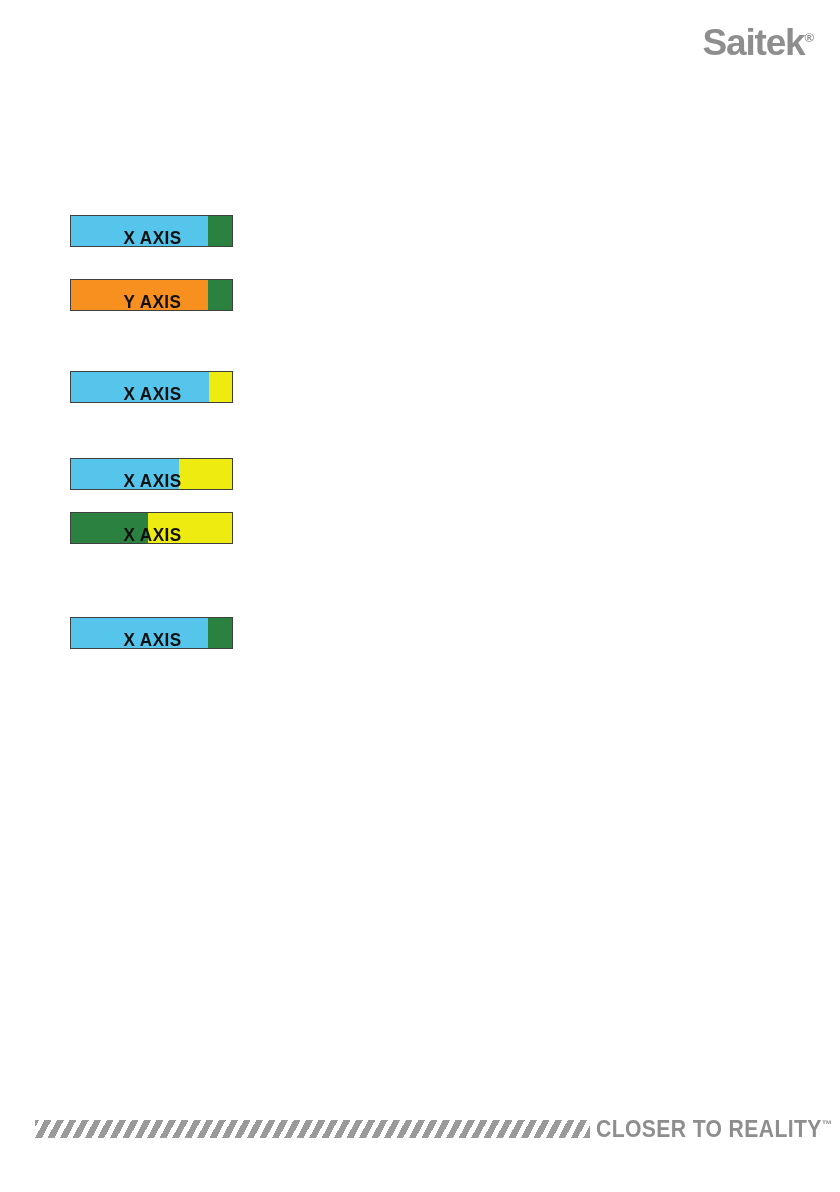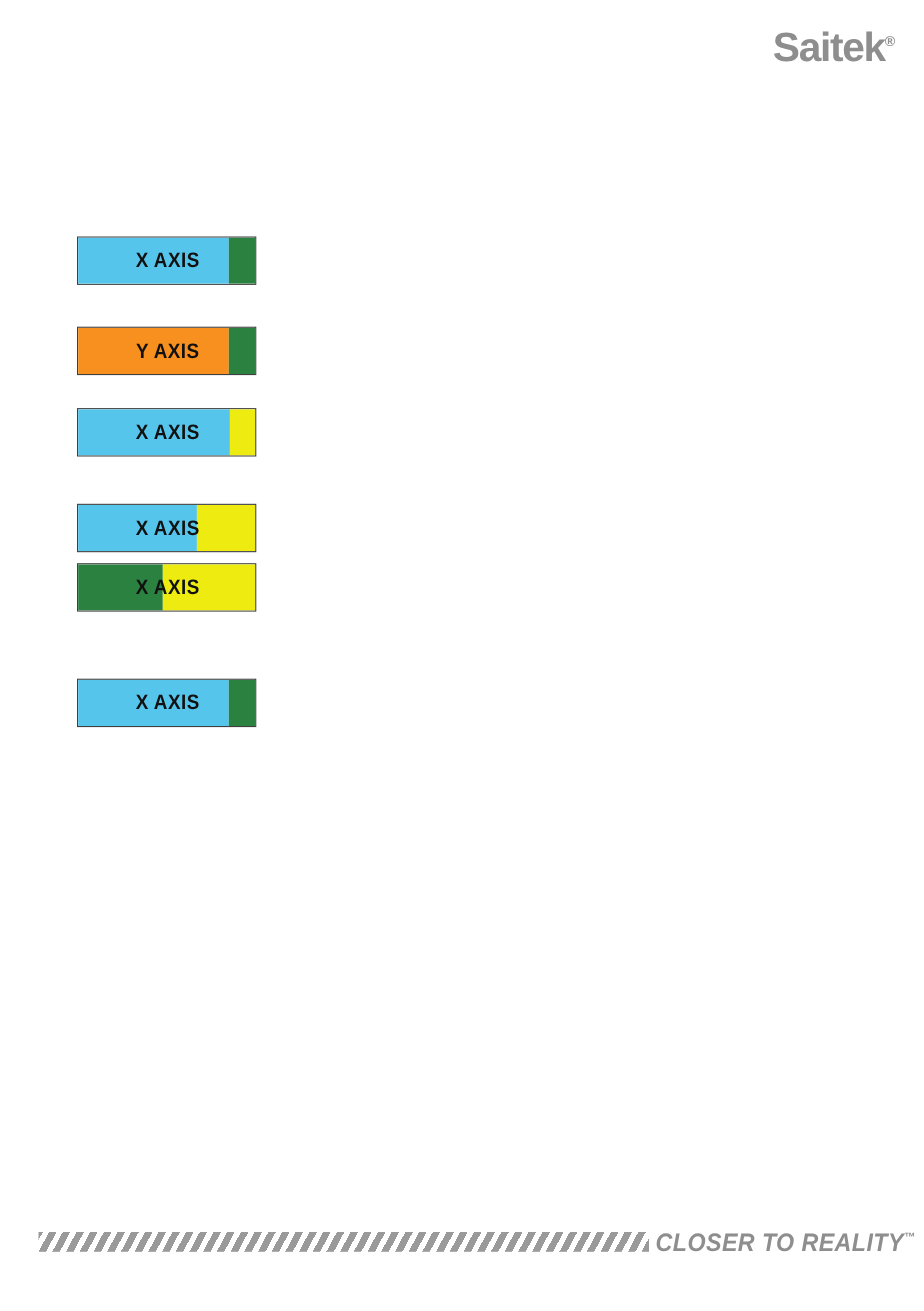--- a/index.html
+++ b/index.html
@@ -39,21 +39,21 @@
   
   .bars-area {
     position: absolute;
     left: 70px;
     top: 215px;
     width: 164px;
   }
   .bar-row {
     position: relative;
     width: 163px;
-    height: 44px;
+    height: 32px;
     border: 1px solid #3f3f3f;
     box-sizing: border-box;
     display: flex;
     overflow: hidden;
   }
   .bar-seg {
     height: 100%;
     position: relative;
   }
   .bar-label {
@@ -75,21 +75,20 @@
     pointer-events: none;
   }
 
   
   .footer {
     position: absolute;
     left: 0;
     bottom: 0;
     width: 752px;
     height: 80px;
-    font-style: italic;
   }
   .footer-stripes {
     position: absolute;
     left: 35px;
     top: 8px;
     width: 555px;
     height: 18px;
     background-image: repeating-linear-gradient(
       -62deg,
       #9a9a9a 0px,
@@ -123,21 +122,21 @@
 <div class="brand-logo">
   <span>Saitek</span><span class="reg">®</span>
 </div>
 
 <div class="bars-area" id="bars-area" style="position: absolute; height: 450px;">
     <div class="bar-row" style="position: absolute; left: 0px; top: 0px; border-color: rgb(63, 63, 63);">
       <div class="bar-seg" style="width: 85%; background: rgb(85, 197, 236);"></div>
       <div class="bar-seg" style="width: 15%; background: rgb(42, 129, 64);"></div>
       <div class="bar-label" style="color: rgb(17, 17, 17);">X AXIS</div>
     </div>
-    <div class="bar-row" style="position: absolute; left: 0px; top: 82px; border-color: rgb(63, 63, 63);">
+    <div class="bar-row" style="position: absolute; left: 0px; top: 64px; border-color: rgb(63, 63, 63);">
       <div class="bar-seg" style="width: 85%; background: rgb(247, 144, 30);"></div>
       <div class="bar-seg" style="width: 15%; background: rgb(42, 129, 64);"></div>
       <div class="bar-label" style="color: rgb(17, 17, 17);">Y AXIS</div>
     </div>
     <div class="bar-row" style="position: absolute; left: 0px; top: 156px; border-color: rgb(63, 63, 63);">
       <div class="bar-seg" style="width: 86%; background: rgb(85, 197, 236);"></div>
       <div class="bar-seg" style="width: 14%; background: rgb(237, 235, 15);"></div>
       <div class="bar-label" style="color: rgb(17, 17, 17);">X AXIS</div>
     </div>
     <div class="bar-row" style="position: absolute; left: 0px; top: 243px; border-color: rgb(63, 63, 63);">

